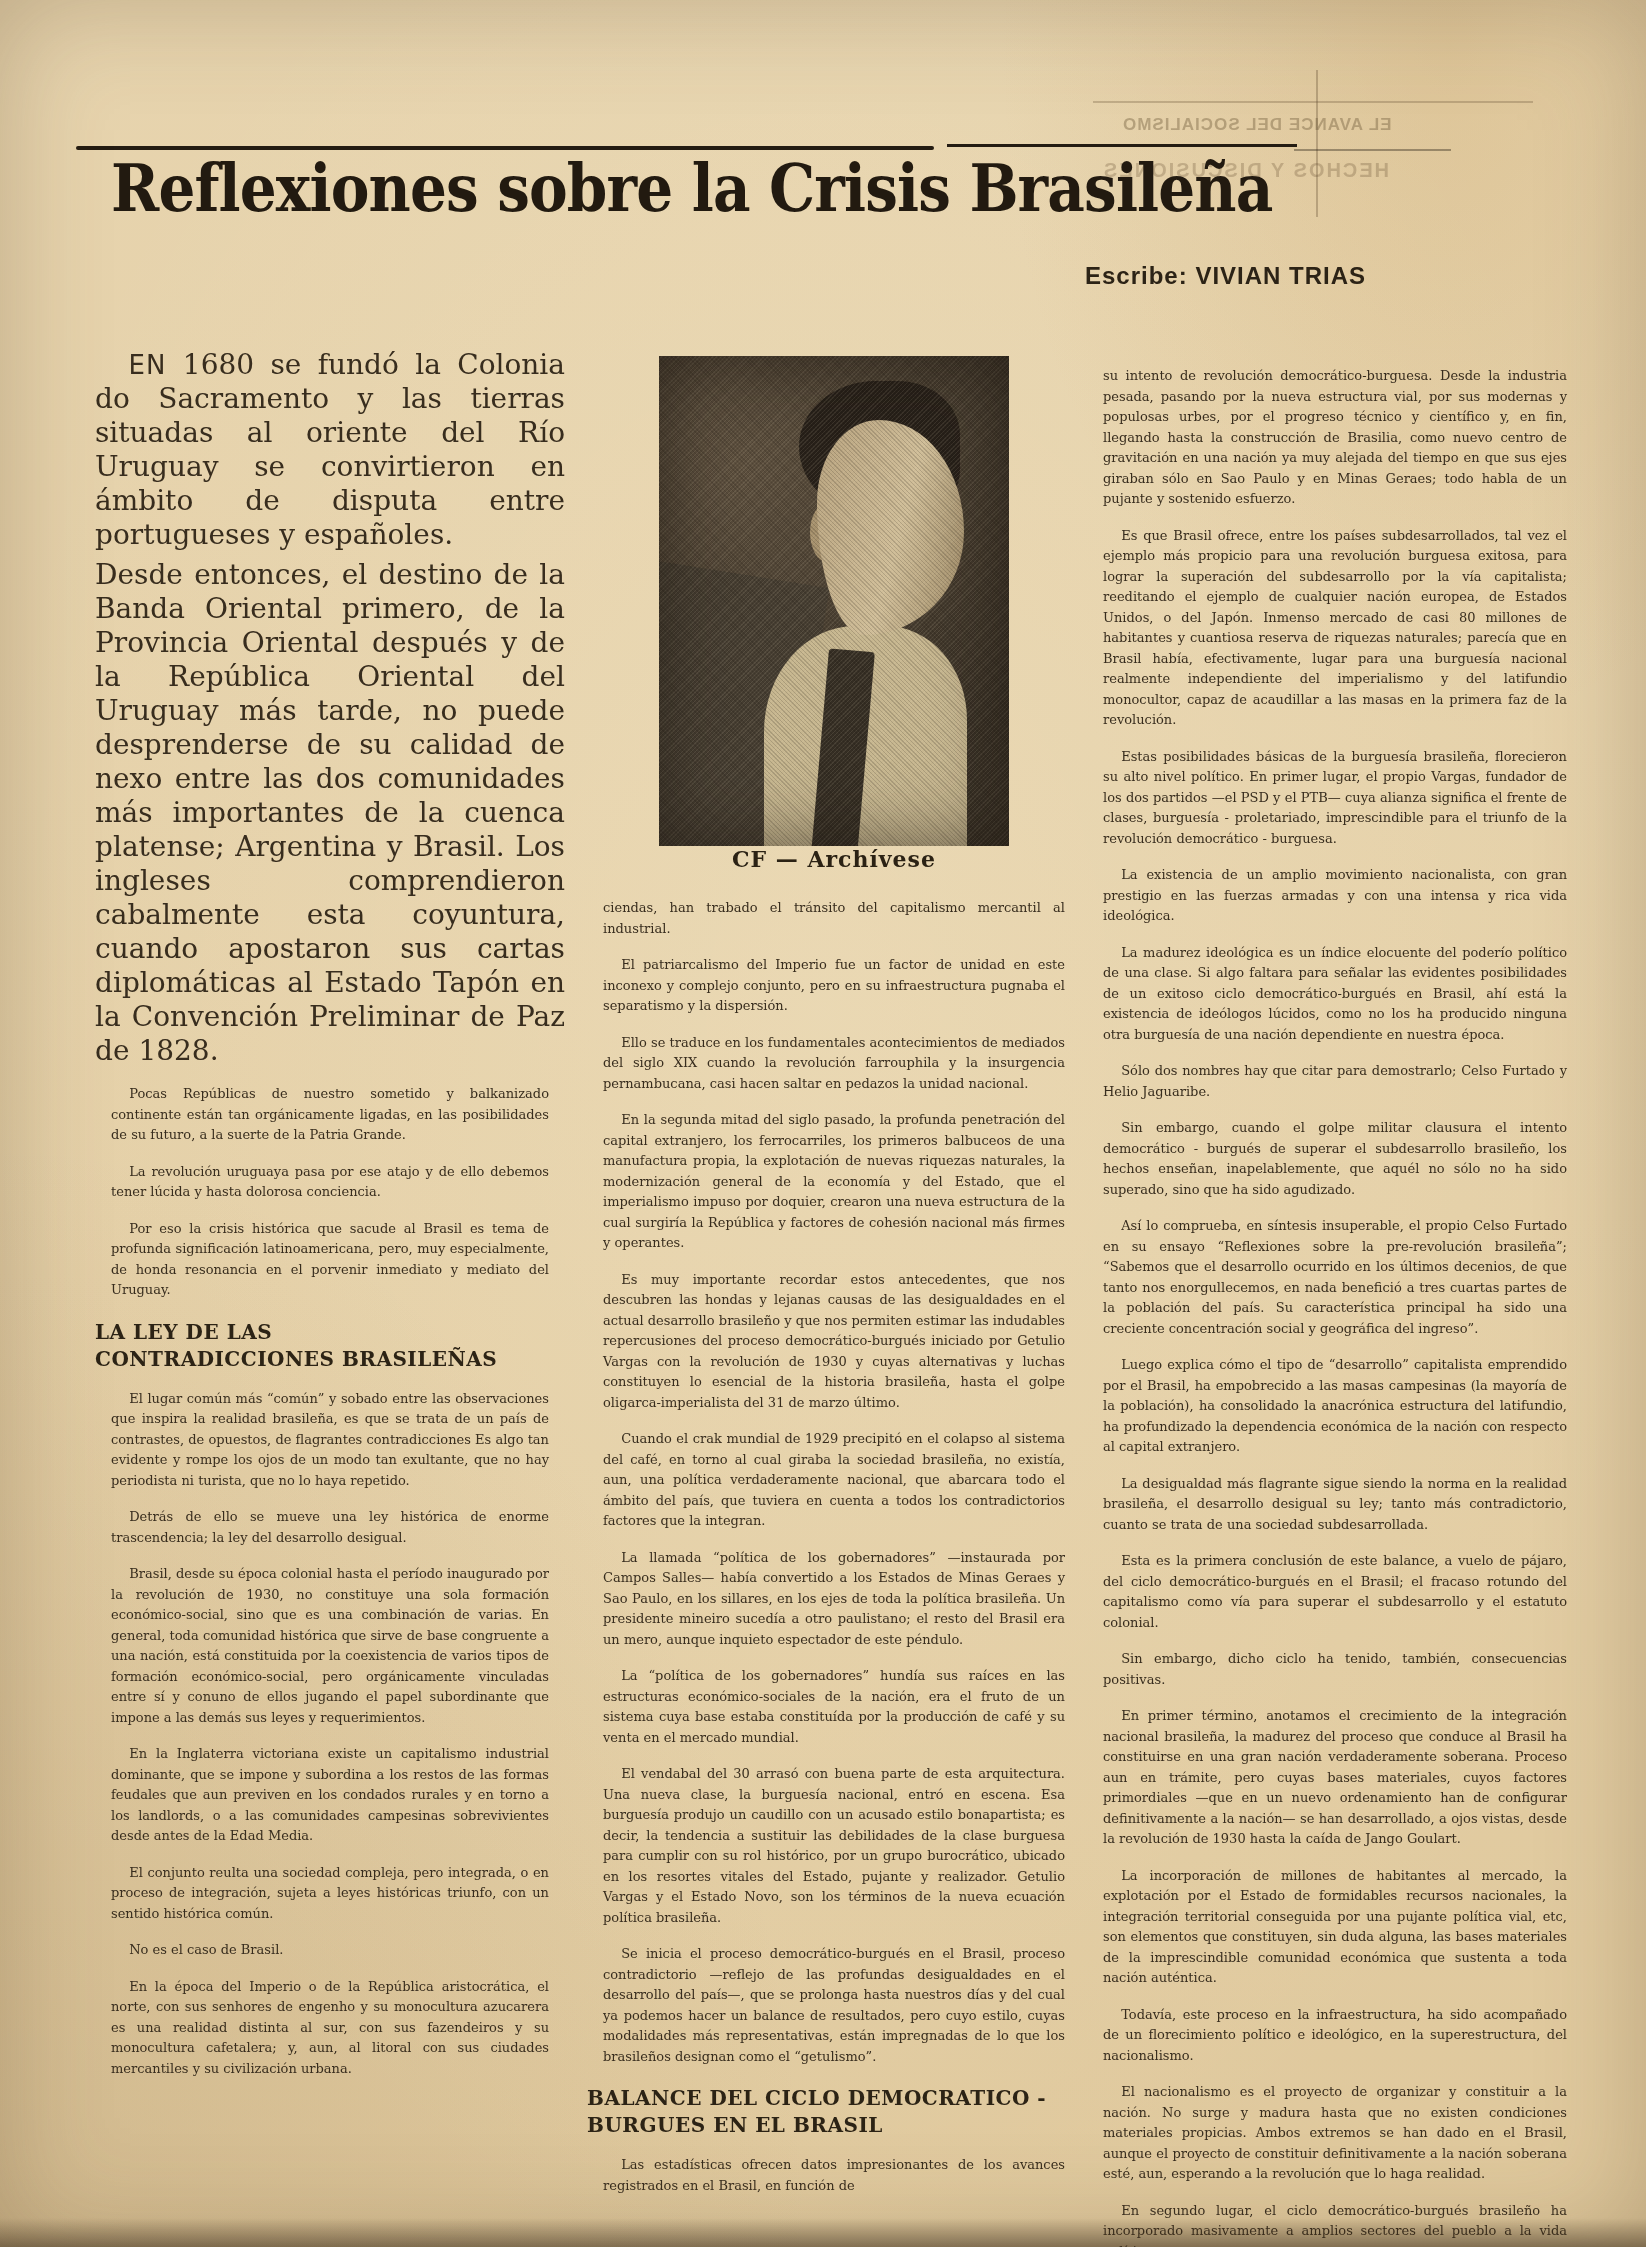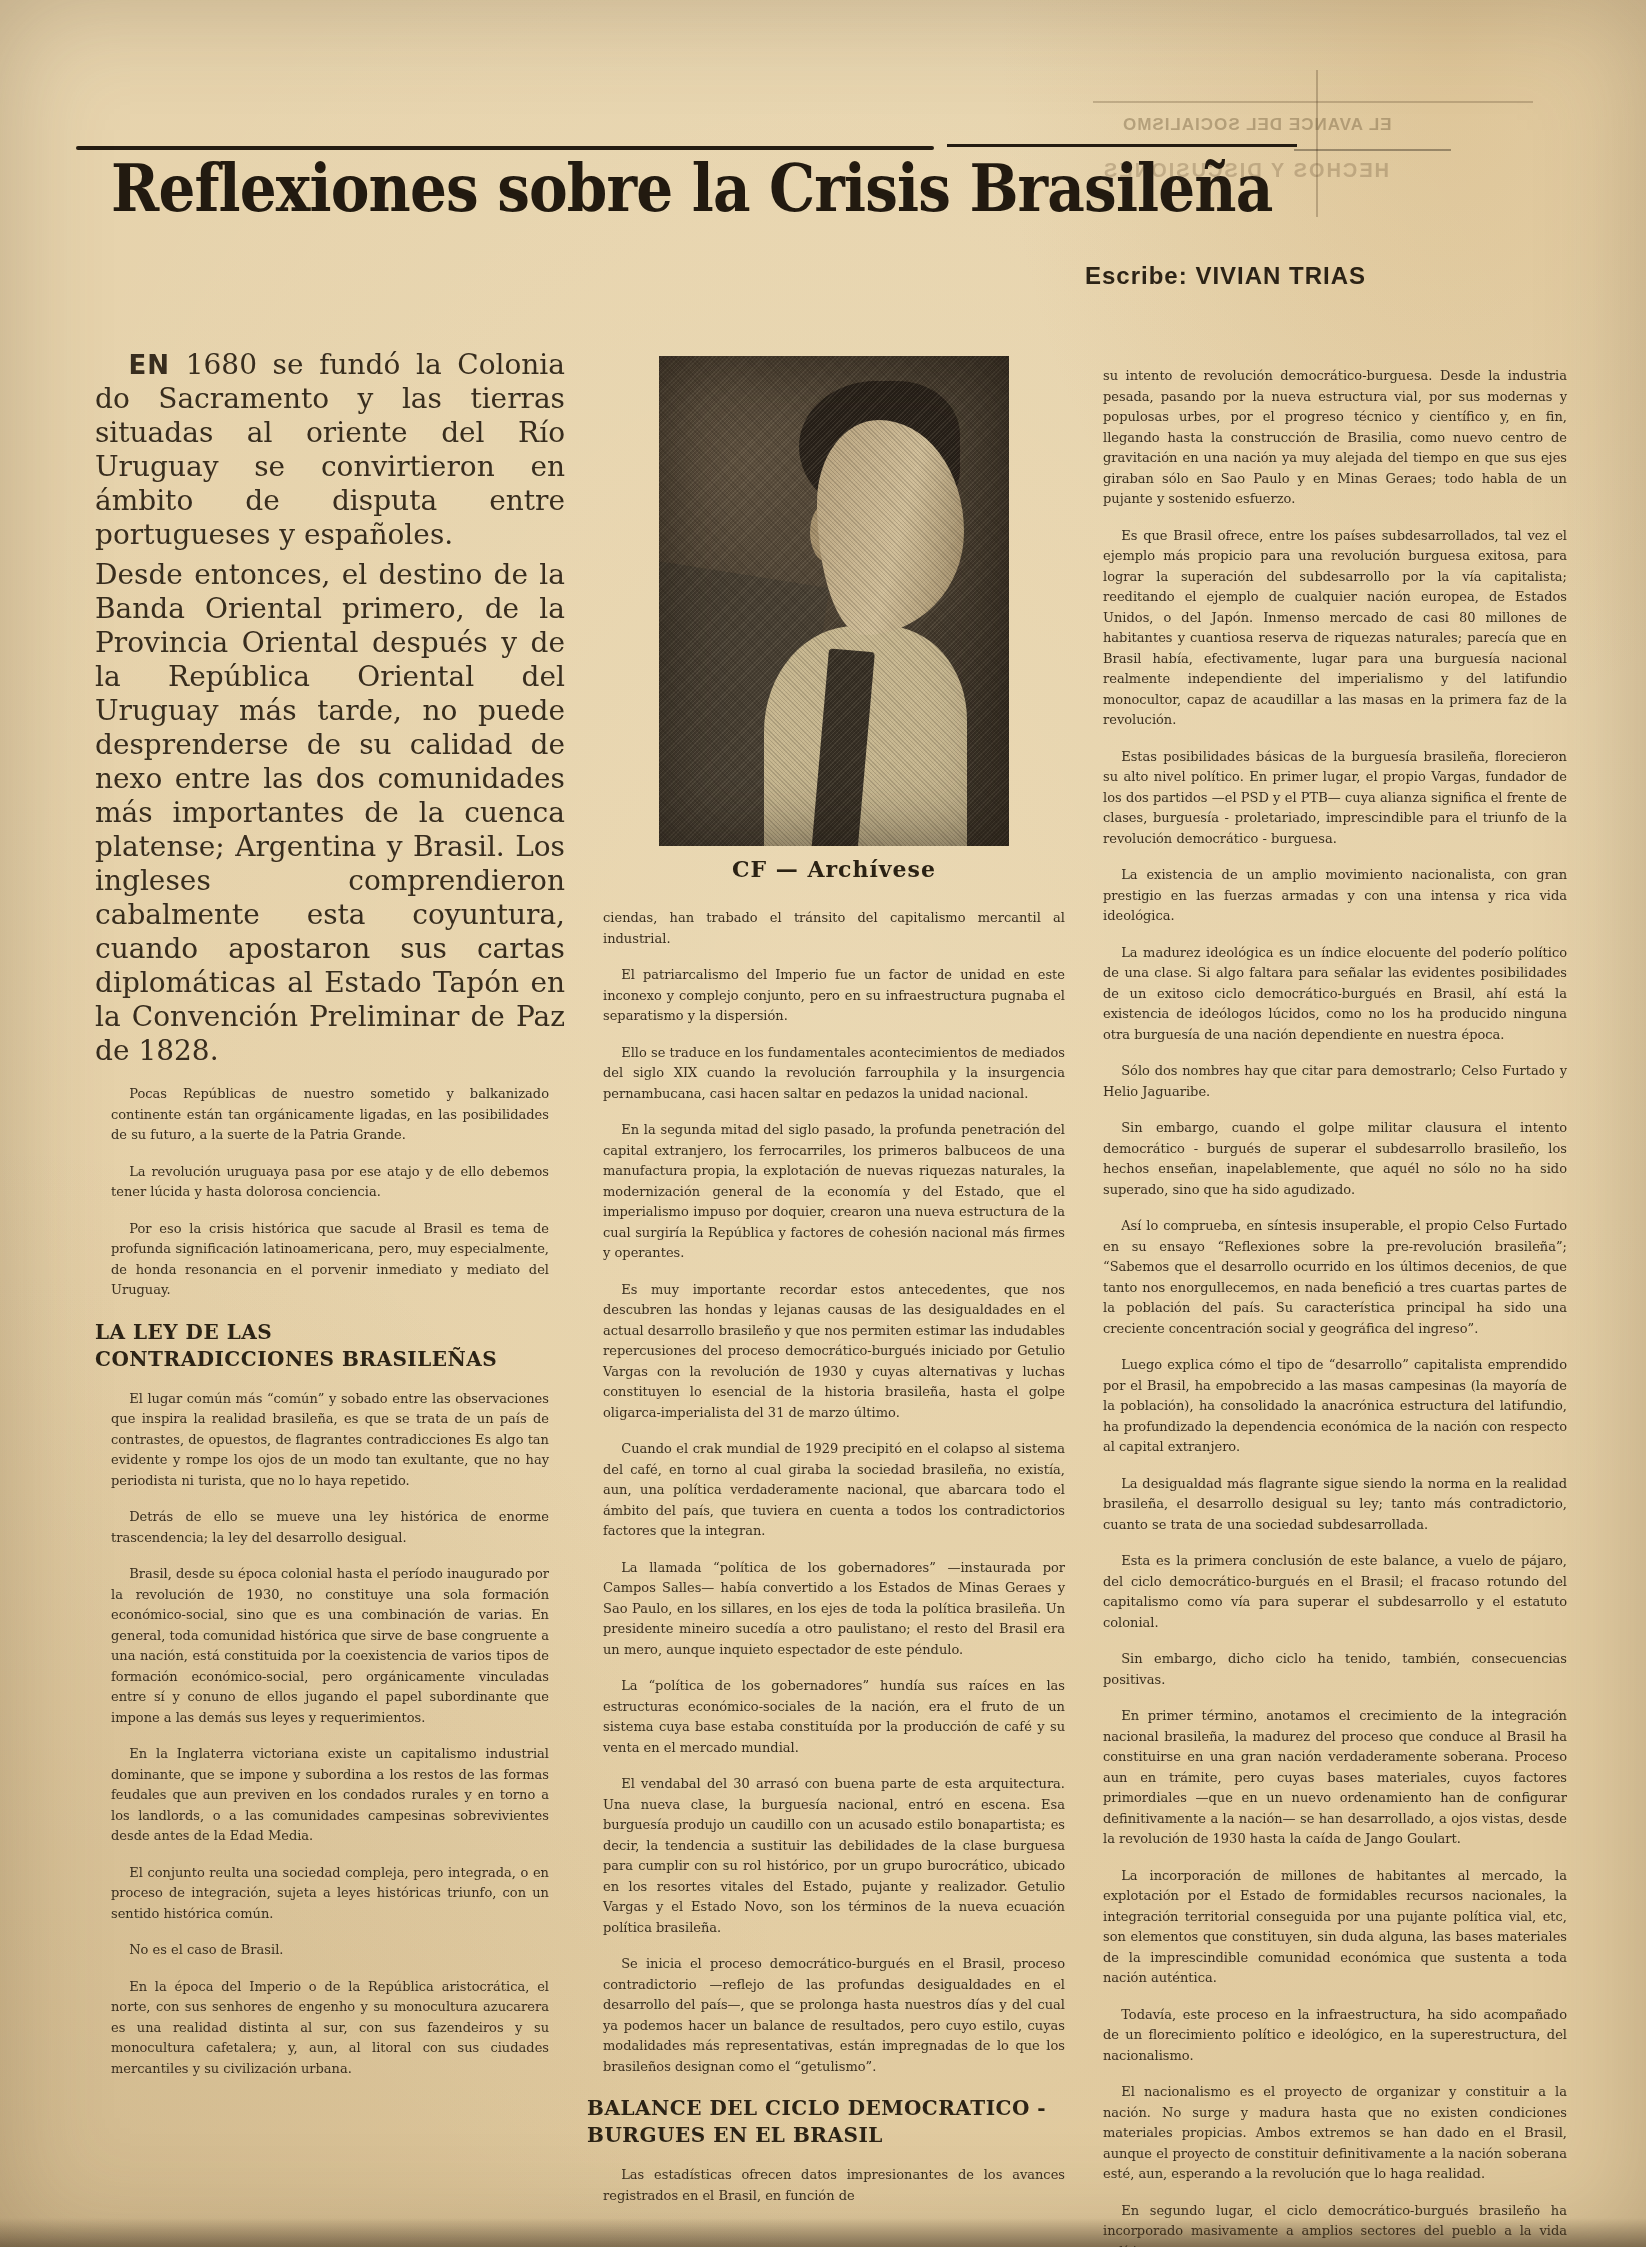--- a/index.html
+++ b/index.html
@@ -34,21 +34,21 @@
     letter-spacing:1px;color:#2c2316;}
 
   .col{position:absolute;text-align:justify;color:#382d1e;}
   .col-left{left:95px;top:348px;width:470px;}
   .col-mid{left:587px;top:356px;width:494px;}
   .col-right{left:1087px;top:350px;width:496px;}
 
   .lead{font-size:28px;line-height:34px;margin:0 0 6px 0;}
   .lead1{text-indent:1.2em;}
   .lead3{text-indent:2em;}
-  .cap{font-weight:bold;font-family:"DejaVu Sans","Liberation Sans",sans-serif;font-size:26px;letter-spacing:1px;}
+  .cap{font-weight:normal;font-family:"DejaVu Sans","Liberation Sans",sans-serif;font-size:26px;letter-spacing:1px;}
   p.body{font-size:13px;line-height:20.5px;margin:16px;text-indent:1.4em;}
   p.body.noind{text-indent:0;}
   .col-left p.body.first{margin-top:12px;}
   .subhead{font-weight:bold;text-align:left;font-size:20px;line-height:27px;
     letter-spacing:0.5px;margin:18px 0 14px 0;color:#2c2315;text-indent:0;}
 
   
   .photo-block{margin:4px 0 24px 0;}
   .photo{position:relative;width:350px;height:490px;margin:0 auto;overflow:hidden;background:#473e31;}
   .ph{position:absolute;}
@@ -58,21 +58,21 @@
     border-radius:42% 58% 68% 32% / 38% 52% 48% 62%;}
   .ph-ear{left:43%;top:30%;width:10%;height:12%;background:#a6916d;border-radius:50%;}
   .ph-shirt{left:30%;top:55%;width:58%;height:48%;background:#c8b astagna;}
   .ph-shirt{left:30%;top:55%;width:58%;height:48%;background:#c6b68f;border-radius:45% 40% 0 0;}
   .ph-suit{left:-10%;top:44%;width:52%;height:64%;background:#453d31;transform:rotate(9deg);}
   .ph-tie{left:46%;top:60%;width:13%;height:42%;background:#352e24;transform:rotate(5deg);border-radius:4px;}
   .ph-halftone{inset:0;background-image:
       repeating-linear-gradient(45deg, rgba(22,16,10,.16) 0 1px, transparent 1px 3px),
       repeating-linear-gradient(-45deg, rgba(240,226,195,.10) 0 1px, transparent 1px 3px);}
   .ph-vignette{inset:0;box-shadow:inset 0 0 70px rgba(26,20,14,.6);}
-  .caption{margin-top:10px;text-align:center;font-weight:bold;font-size:22px;letter-spacing:1px;color:#2b2214;}
+  .caption{margin-top:0;text-align:center;font-weight:bold;font-size:22px;letter-spacing:1px;color:#2b2214;}
 
   .continuation{margin-top:2px;text-align:right;padding-right:64px;font-size:17px;}
 </style>
 </head>
 <body>
 
 <div class="page">
 
   <div class="ghost ghost-l1">EL AVANCE DEL SOCIALISMO</div>
   <div class="ghost ghost-l2">HECHOS Y DISCUSIONES</div>

